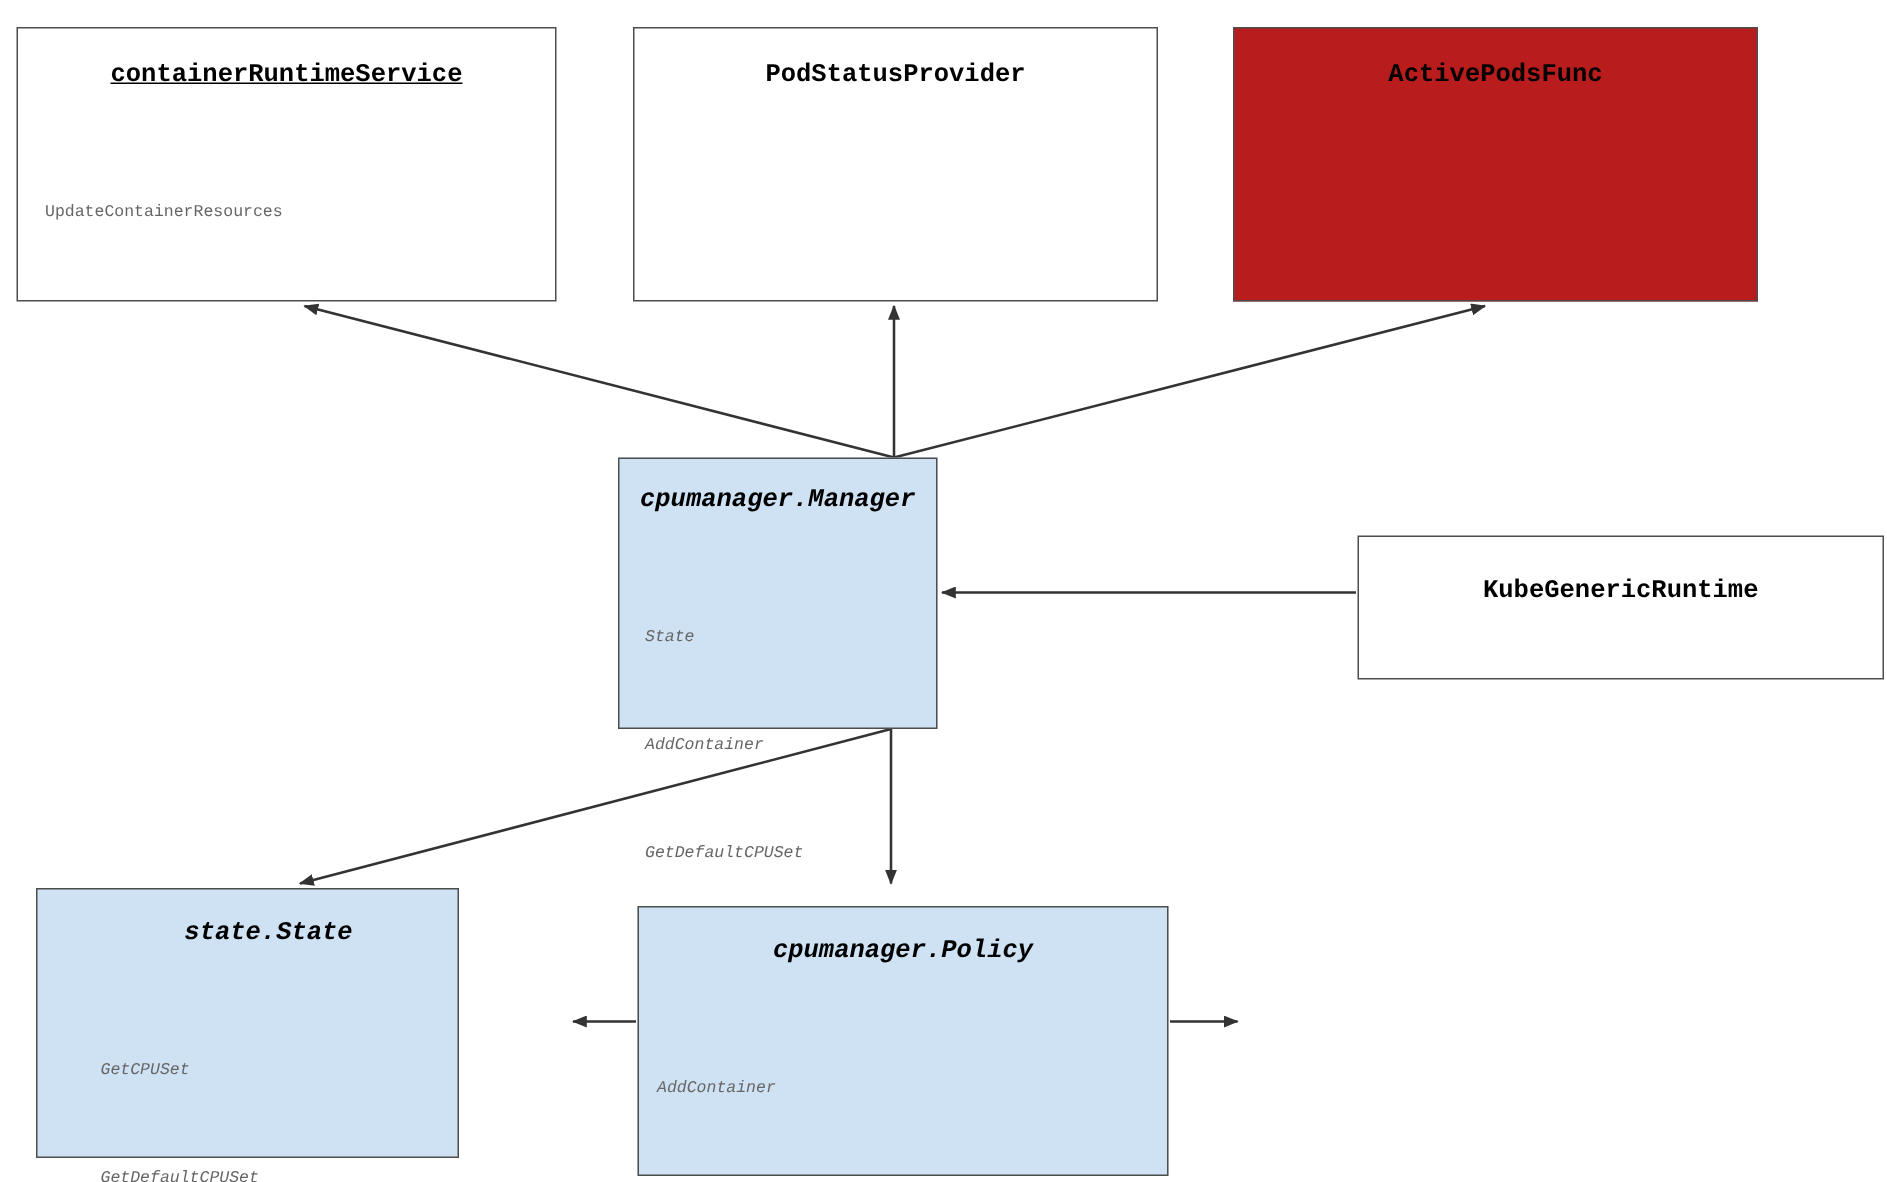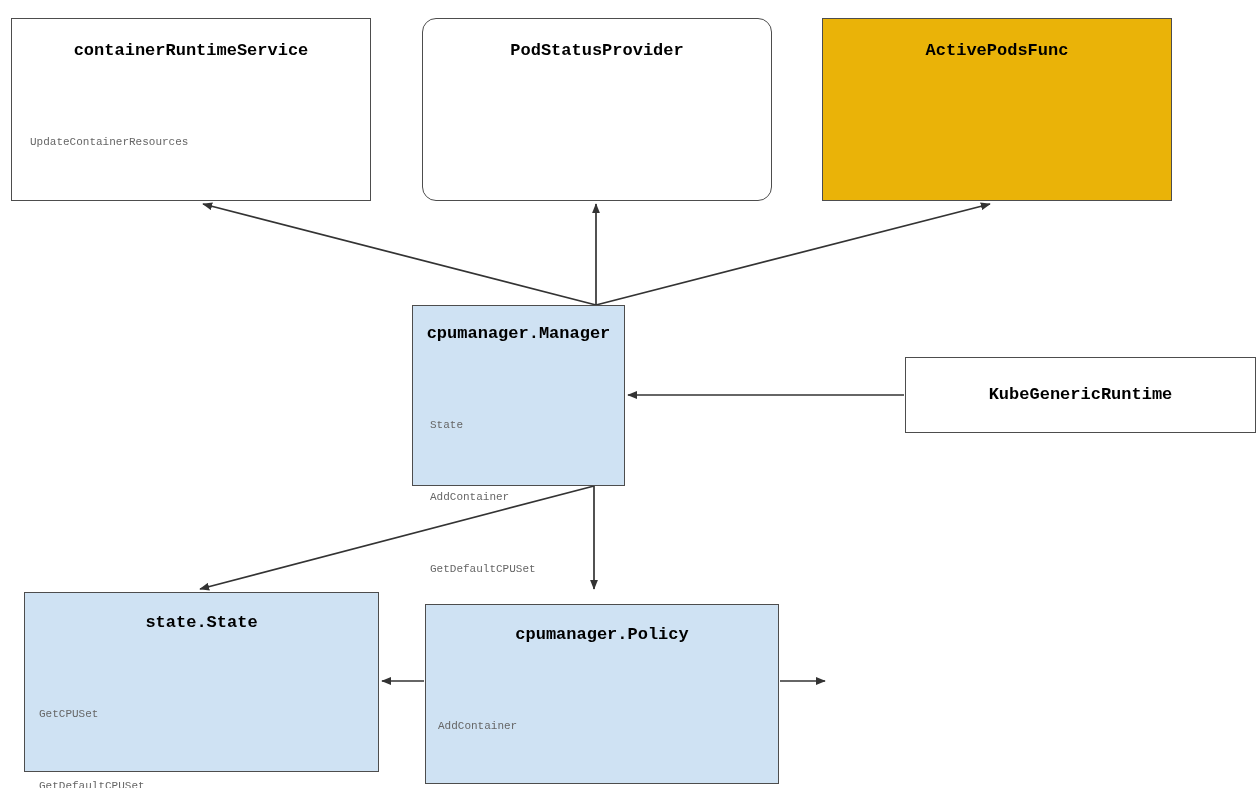--- a/index.html
+++ b/index.html
@@ -25,20 +25,21 @@
   }
   .node {
     position: absolute;
     box-sizing: border-box;
     border: 1.6px solid #4d4d4d;
     background: #ffffff;
     z-index: 2;
   }
   .node.filled {
     background: #cfe2f3;
+    font-style: italic;
   }
   .node-title {
     text-align: center;
     font-weight: bold;
     font-size: 17px;
     color: #000000;
     letter-spacing: 0px;
     white-space: nowrap;
   }
   .node-methods {
@@ -49,22 +50,22 @@
   }
   .method {
     display: block;
     white-space: pre;
   }
   
   #node-containerruntimeservice { left: 11px;  top: 18px;  width: 360px; height: 183px; }
   #node-podstatusprovider       { left: 422px; top: 18px;  width: 350px; height: 183px; }
   #node-activepodsfunc          { left: 822px; top: 18px;  width: 350px; height: 183px; }
   #node-cpumanager-manager      { left: 412px; top: 305px; width: 213px; height: 181px; }
-  #node-kubegenericruntime      { left: 905px; top: 357px; width: 351px; height: 76px; }
-  #node-state-state             { left: 24px;  top: 592px; width: 355px; height: 180px; }
+  #node-kubegenericruntime      { left: 905px; top: 357px; width: 351px; height: 96px; }
+  #node-state-state             { left: 24px;  top: 592px; width: 282px; height: 180px; padding-left: 28px; }
   #node-cpumanager-policy       { left: 425px; top: 604px; width: 354px; height: 180px; }
   #node-topology-topology       { left: 822px; top: 645px; width: 348px; height: 76px; }
 
   #node-containerruntimeservice .node-title { margin-top: 22px; }
   #node-containerruntimeservice .node-methods { margin-top: 22px; margin-left: 18px; }
   #node-podstatusprovider .node-title { margin-top: 22px; }
   #node-activepodsfunc .node-title { margin-top: 22px; }
   #node-cpumanager-manager .node-title { margin-top: 18px; }
   #node-cpumanager-manager .node-methods { margin-top: 22px; margin-left: 17px; }
   #node-kubegenericruntime .node-title { margin-top: 27px; }
@@ -97,32 +98,32 @@
     <line x1="594" y1="486" x2="594" y2="589" stroke="#333333" stroke-width="1.7" marker-end="url(#arrowhead)"></line>
 
     <line x1="904" y1="395" x2="628" y2="395" stroke="#333333" stroke-width="1.7" marker-end="url(#arrowhead)"></line>
 
     <line x1="424" y1="681" x2="382" y2="681" stroke="#333333" stroke-width="1.7" marker-end="url(#arrowhead)"></line>
 
     <line x1="780" y1="681" x2="825" y2="681" stroke="#333333" stroke-width="1.7" marker-end="url(#arrowhead)"></line>
   </svg>
 
   <div class="node" id="node-containerruntimeservice" style="border-color: rgb(77, 77, 77); background: rgb(255, 255, 255);">
-    <div class="node-title" style="color: rgb(0, 0, 0);">containerRuntimeService</div>
+    <div class="node-title" style="color: rgb(0, 0, 0); text-decoration: underline;">containerRuntimeService</div>
     <div class="node-methods" style="color: rgb(102, 102, 102);">
       <span class="method">UpdateContainerResources</span>
     </div>
   </div>
 
-  <div class="node" id="node-podstatusprovider" style="border-color: rgb(77, 77, 77); background: rgb(255, 255, 255); border-radius: 14px;">
+  <div class="node" id="node-podstatusprovider" style="border-color: rgb(77, 77, 77); background: rgb(255, 255, 255);">
     <div class="node-title" style="color: rgb(0, 0, 0);">PodStatusProvider</div>
     <div class="node-methods" style="color: rgb(102, 102, 102);"></div>
   </div>
 
-  <div class="node" id="node-activepodsfunc" style="border-color: rgb(77, 77, 77); background: #eab308;">
+  <div class="node" id="node-activepodsfunc" style="border-color: rgb(77, 77, 77); background: #b91c1c;">
     <div class="node-title" style="color: rgb(0, 0, 0);">ActivePodsFunc</div>
     <div class="node-methods" style="color: rgb(102, 102, 102);"></div>
   </div>
 
   <div class="node filled" id="node-cpumanager-manager" style="border-color: rgb(77, 77, 77); background: rgb(207, 226, 243);">
     <div class="node-title" style="color: rgb(0, 0, 0);">cpumanager.Manager</div>
     <div class="node-methods" style="color: rgb(102, 102, 102);">
       <span class="method">State</span>
       <span class="method">AddContainer</span>
       <span class="method">GetDefaultCPUSet</span>

